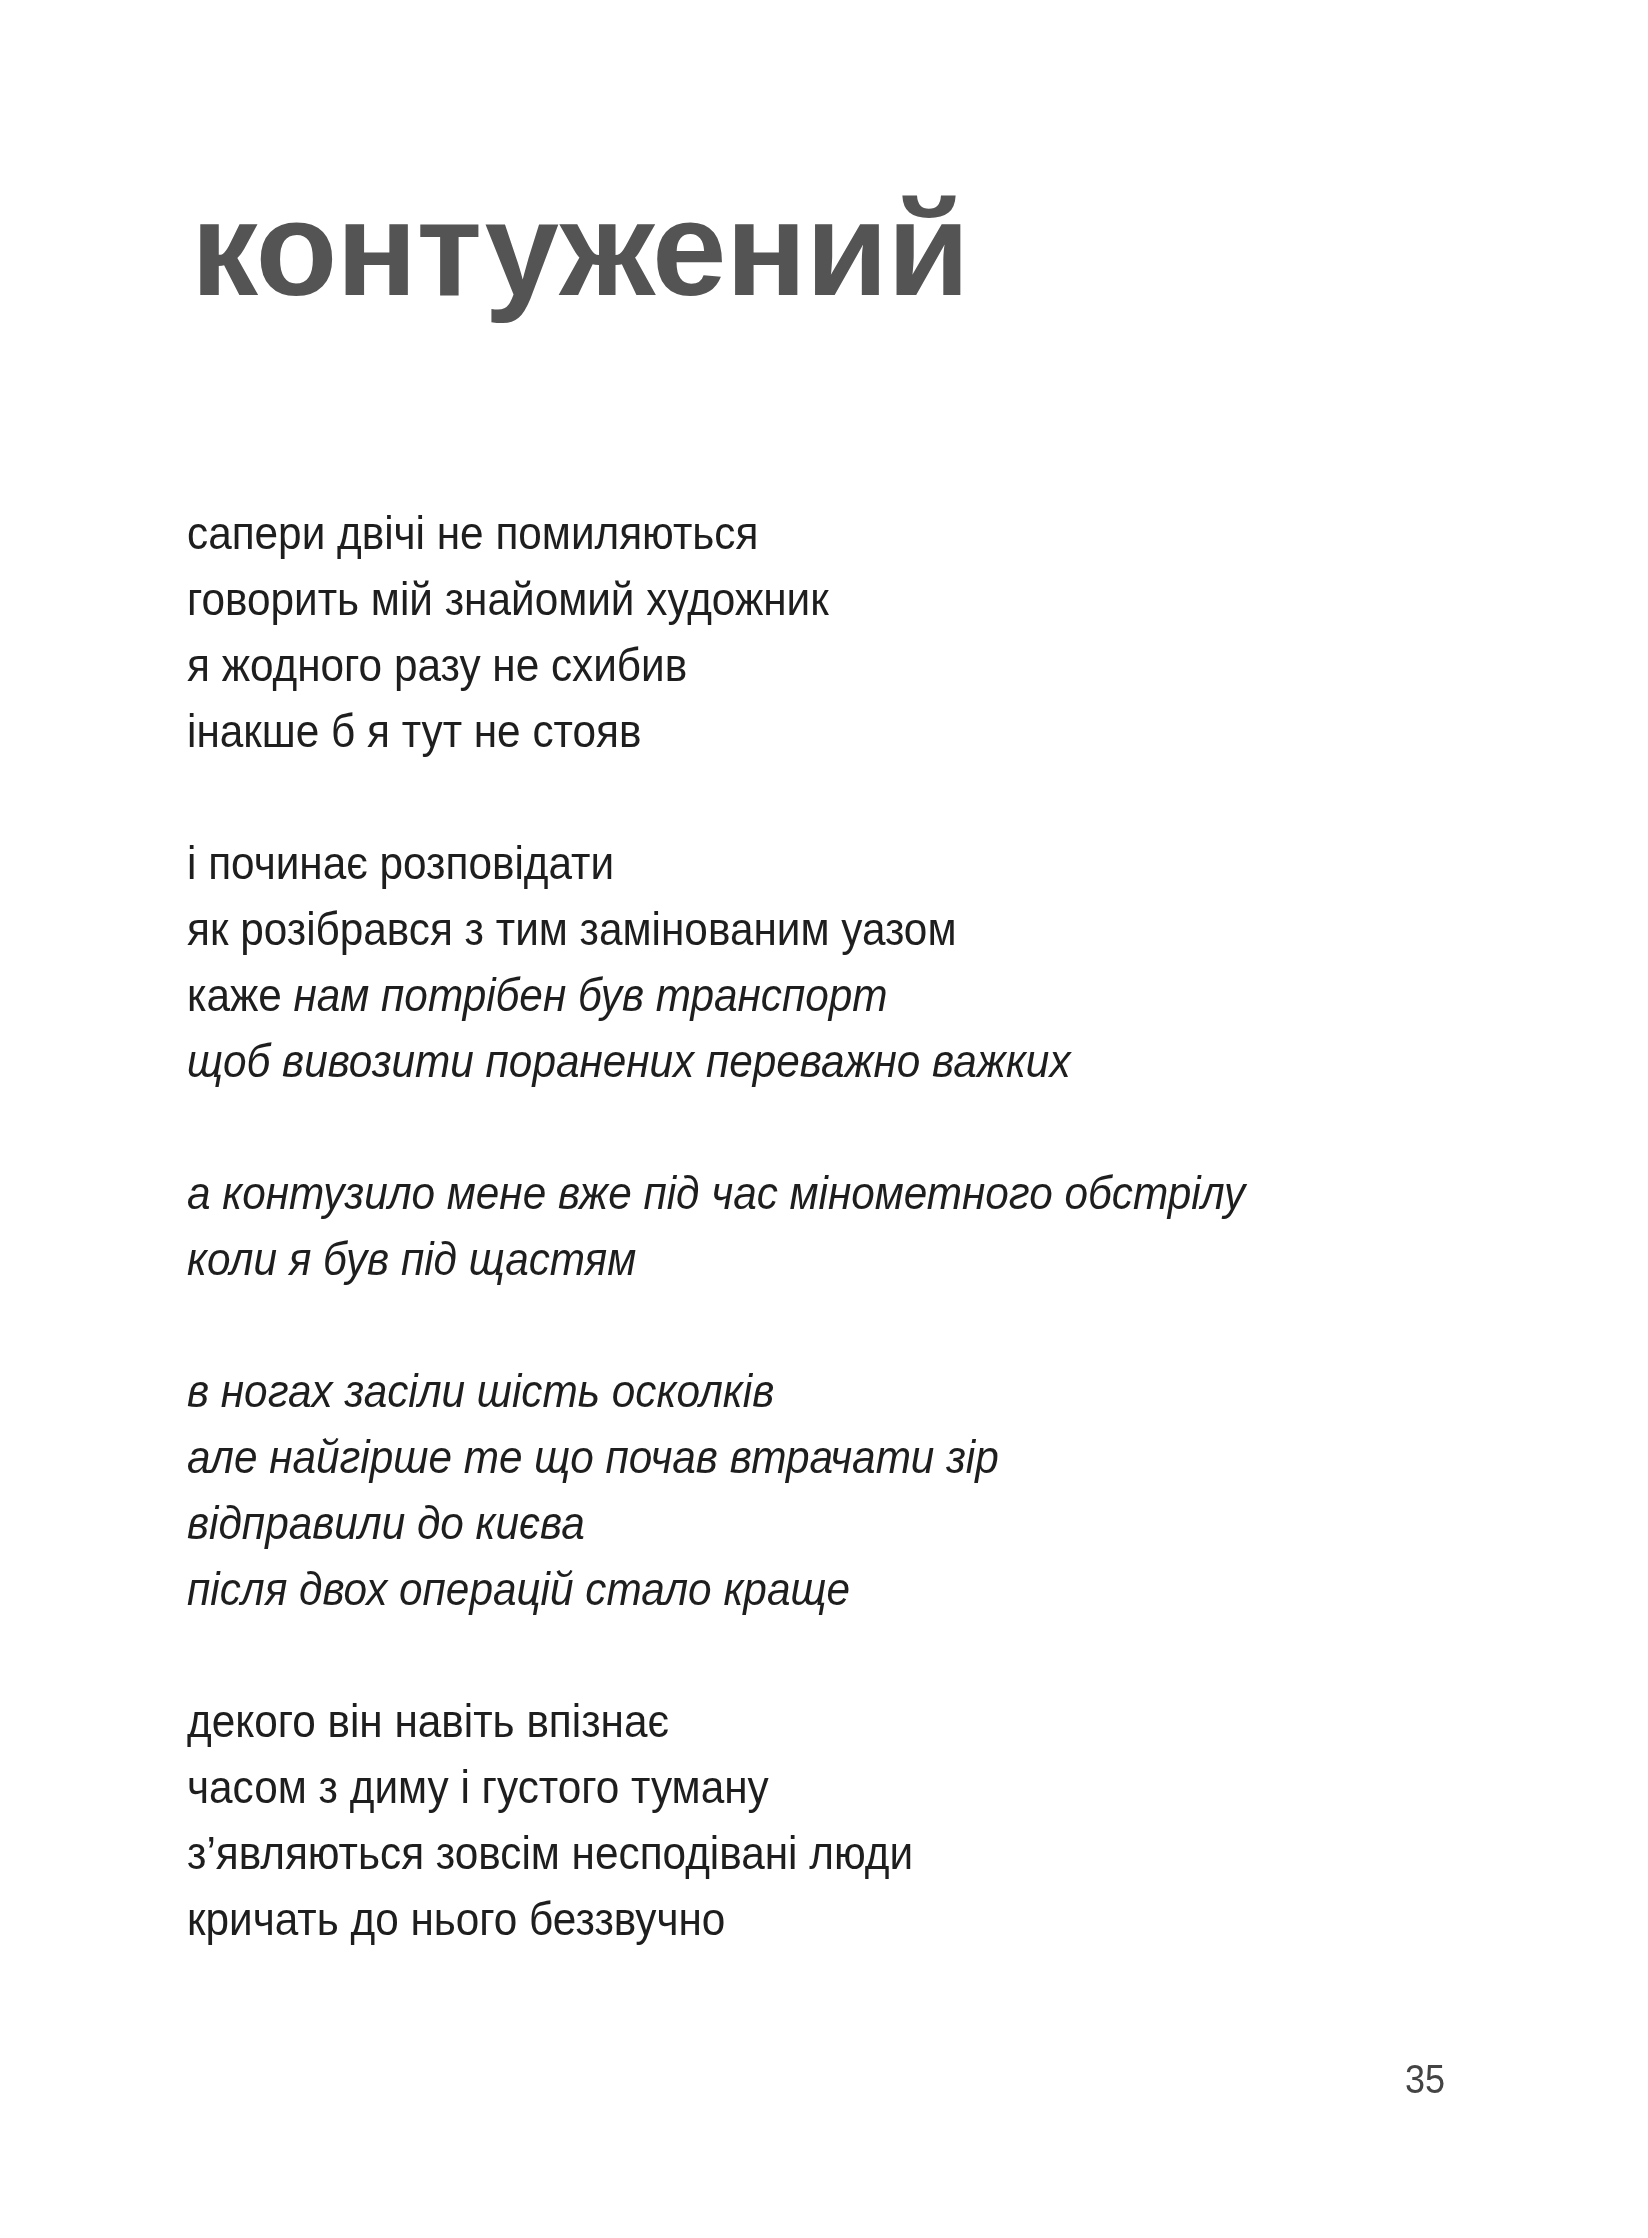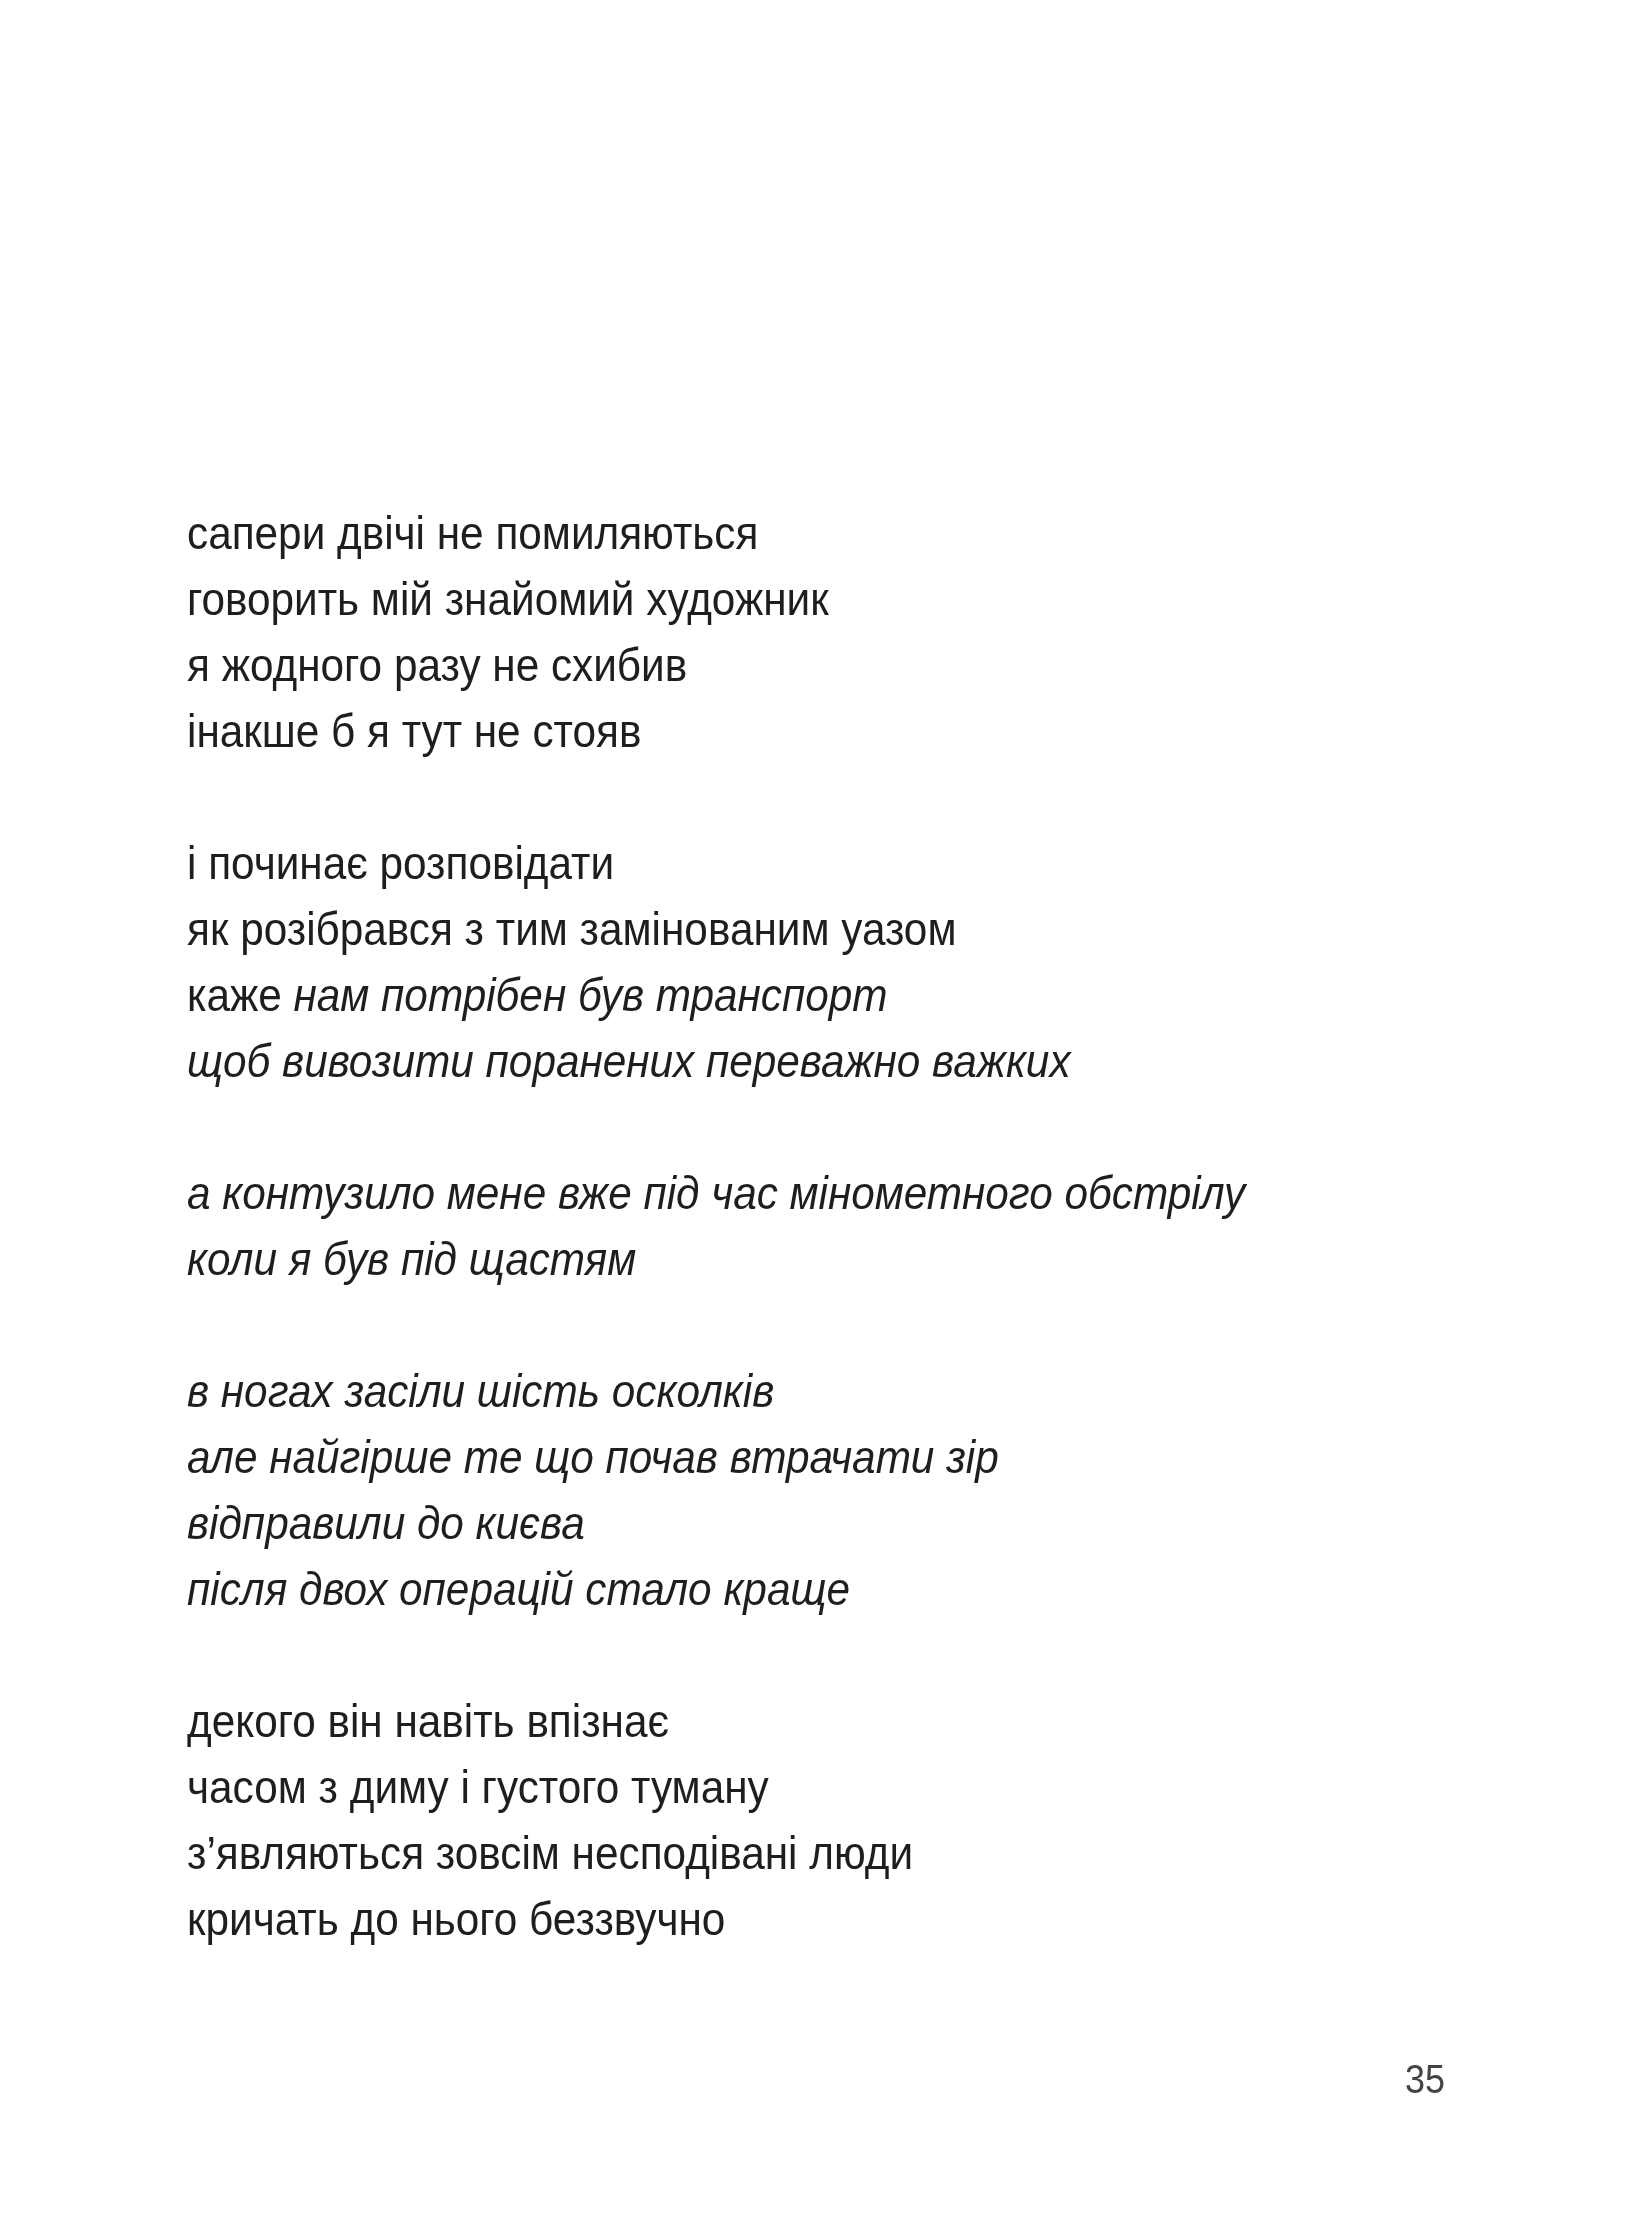--- a/index.html
+++ b/index.html
@@ -65,20 +65,21 @@
     color: #444444;
     transform: scaleX(0.9);
     transform-origin: left top;
   }
 </style>
 </head>
 <body>
 
 <div class="page">
 
+  <h1 class="title">контужений</h1>
 
   <div class="poem">
 
     <div class="stanza">
       <span class="line"><span>сапери двічі не помиляються</span><span class="it"></span></span>
       <span class="line"><span>говорить мій знайомий художник</span><span class="it"></span></span>
       <span class="line"><span>я жодного разу не схибив</span><span class="it"></span></span>
       <span class="line"><span>інакше б я тут не стояв</span><span class="it"></span></span>
     </div>
 

